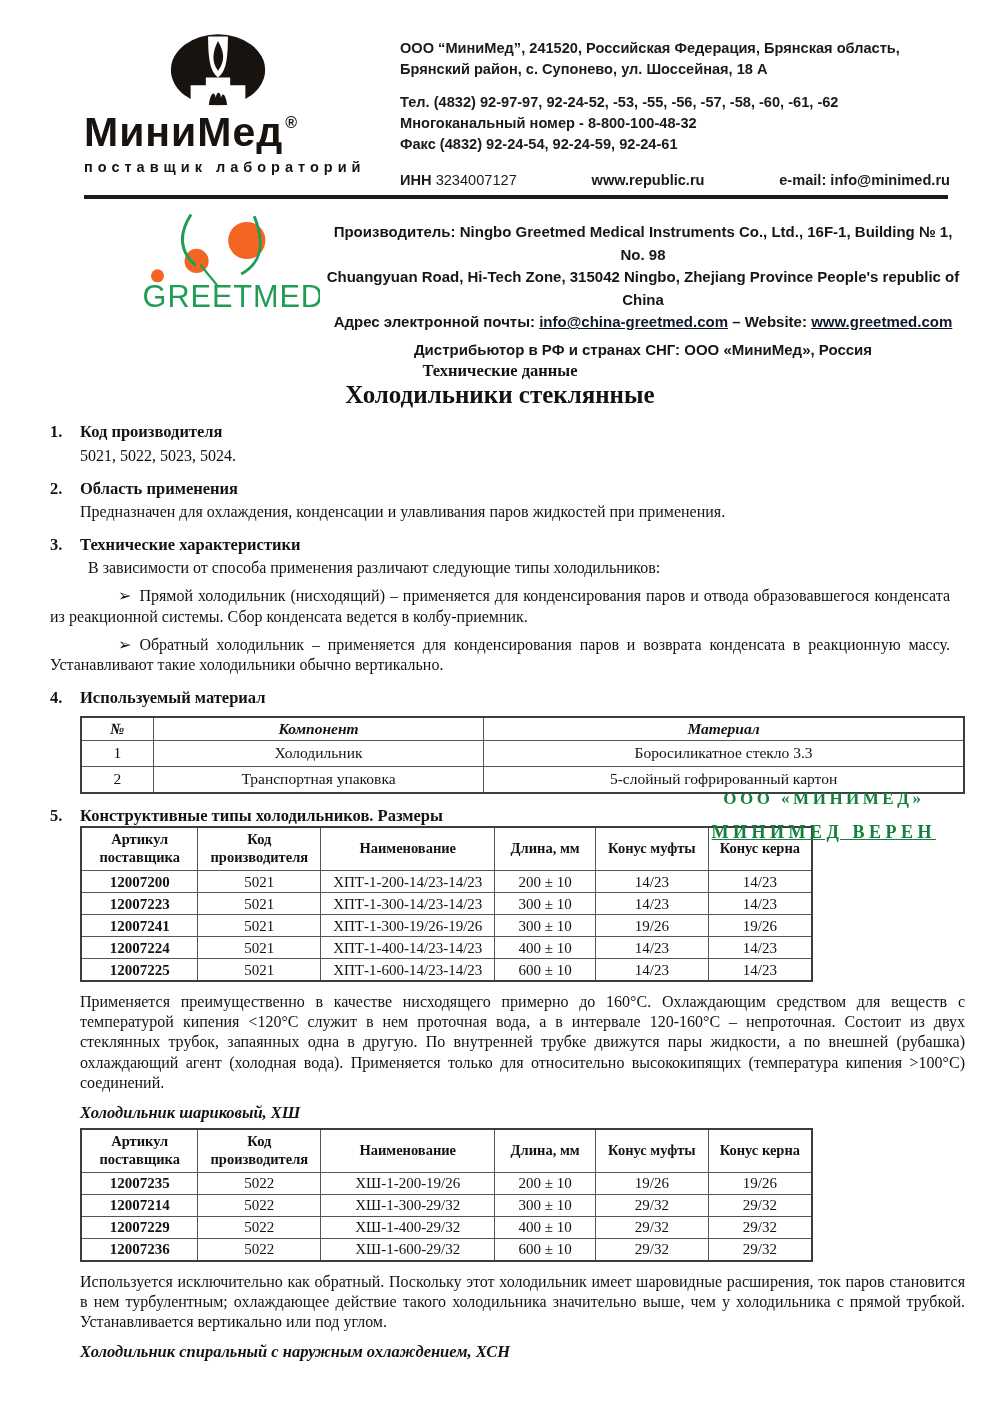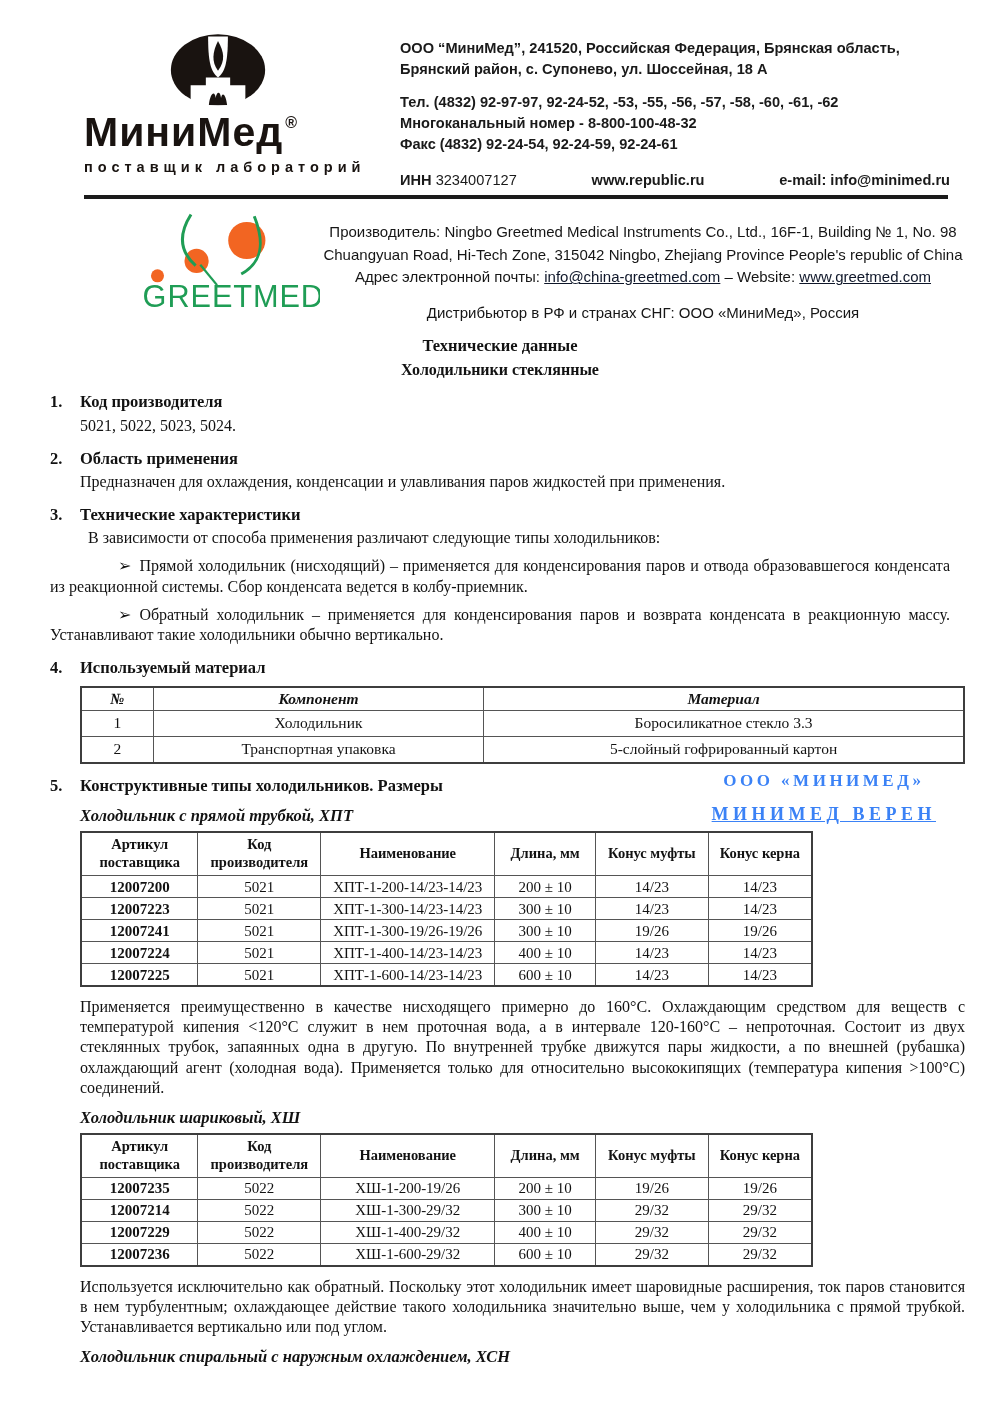--- a/index.html
+++ b/index.html
@@ -19,44 +19,44 @@
   .contact-block{flex:1;margin-left:16px;padding-top:8px;
     font-family:"Liberation Sans",sans-serif;font-weight:bold;font-size:14.6px;line-height:1.42;color:#1a1a1a;}
   .address{margin:0 0 13px 0;}
   .phones{margin:0 0 15px 0;}
   .inn-row{display:flex;justify-content:space-between;padding-right:2px;}
   .inn-value{font-weight:normal;}
   .divider{height:4px;background:#1b1b1b;margin:5px 52px 0 84px;}
   
   .manu{display:flex;padding:8px 36px 0 142px;}
   .greetmed-logo{width:180px;flex:none;}
-  .manu-text{flex:1;text-align:center;font-family:"Liberation Sans",sans-serif;font-weight:normal;
+  .manu-text{flex:1;text-align:center;font-family:"Liberation Sans",sans-serif;font-weight:bold;
     font-size:15px;line-height:1.5;padding-top:14px;color:#161616;}
-  .manu-distributor{margin-top:13px;}
+  .manu-distributor{margin-top:5px;}
   .link{color:#0f172a;text-decoration:underline;cursor:pointer;}
   
-  .kicker{text-align:center;font-weight:bold;font-size:16.5px;margin-top:12px;}
-  .doc-title{text-align:center;font-weight:bold;font-size:16px;margin-top:5px;}
+  .kicker{text-align:center;font-weight:bold;font-size:16.5px;}
+  .doc-title{text-align:center;font-weight:bold;font-size:25px;}
   
   .sections{margin:12px 50px 0 50px;}
   .section{margin-top:11px;}
   .sec-head{display:flex;font-weight:bold;font-size:16.5px;line-height:1.3;}
   .sec-num{width:30px;flex:none;}
   .sec-body{margin:3px 0 0 30px;font-size:16px;line-height:1.3;}
   .sec-body.indent8{padding-left:8px;}
   .bullet-para{margin:7px 0 0 0;text-align:justify;text-indent:34px;font-size:16px;line-height:1.3;}
   .bullet-ic{display:inline-block;margin-right:8px;}
   
   table{border-collapse:collapse;text-align:center;}
   .mat-table{margin:7px 0 0 30px;width:885px;border:2px solid #3d3d3d;}
   .mat-table th{font-style:italic;font-weight:bold;font-size:15.5px;padding:2px 4px;border:1px solid #555;}
   .mat-table td{font-size:15.5px;padding:3.5px 4px;border:1px solid #555;}
   .sec5{position:relative;}
   .stamp-block{position:absolute;right:14px;top:-16px;text-align:center;
-    font-family:"Liberation Serif",serif;font-weight:bold;color:#3b82f6;margin-top:12px;}
+    font-family:"Liberation Serif",serif;font-weight:bold;color:#15803d;}
   .stamp-line1{font-size:17px;letter-spacing:3.5px;white-space:nowrap;}
   .stamp-line2{font-size:18px;letter-spacing:4.5px;margin-top:13px;text-decoration:underline;white-space:nowrap;}
   .product-block{margin-left:80px;width:885px;}
   .tbl-caption{font-style:italic;font-weight:bold;font-size:16.5px;margin:10px 0 5px 0;}
   .ptable{width:733px;border:2px solid #3d3d3d;}
   .ptable th{font-weight:bold;font-size:14.5px;line-height:1.22;padding:2px 2px;border:1px solid #555;height:38px;vertical-align:middle;}
   .ptable td{font-size:15px;line-height:1.2;padding:1.5px 3px;border:1px solid #555;}
   .ptable td.b{font-weight:bold;}
   .note{margin:10px 0 0 0;text-align:justify;font-size:16px;line-height:1.26;}
   .c1{width:16.0%}.c2{width:16.8%}.c3{width:23.8%}.c4{width:13.8%}.c5{width:15.4%}.c6{width:14.2%}
@@ -194,21 +194,20 @@
           <span>Конструктивные типы холодильников. Размеры</span>
         </div>
       <div class="stamp-block">
         <div class="stamp-line1">ООО «МИНИМЕД»</div>
         <div class="stamp-line2">МИНИМЕД ВЕРЕН</div>
       </div>
     </div>
   </div>
 
   <div class="product-block">
-    <div class="tbl-caption">Холодильник с прямой трубкой, ХПТ</div>
     <table class="ptable">
       <colgroup>
           <col class="c1">
           <col class="c2">
           <col class="c3">
           <col class="c4">
           <col class="c5">
           <col class="c6">
         </colgroup>
     <thead>

